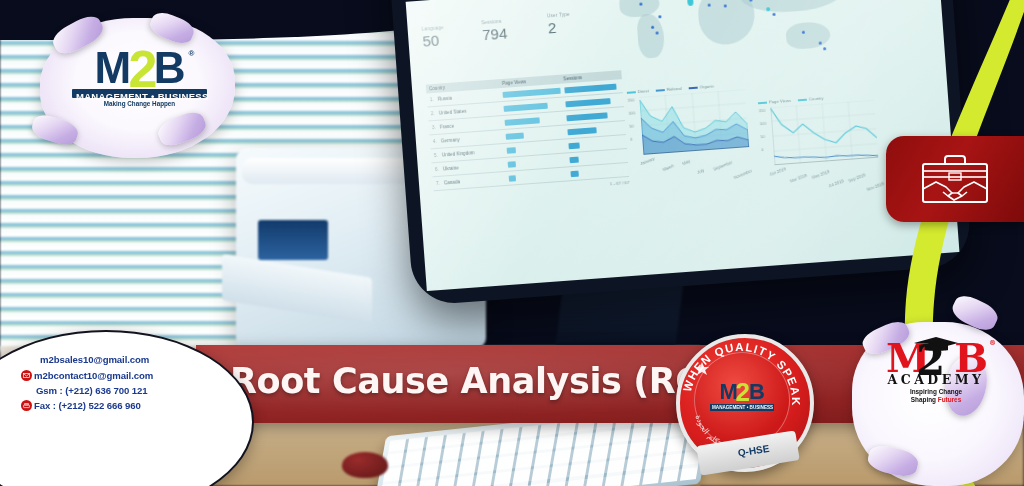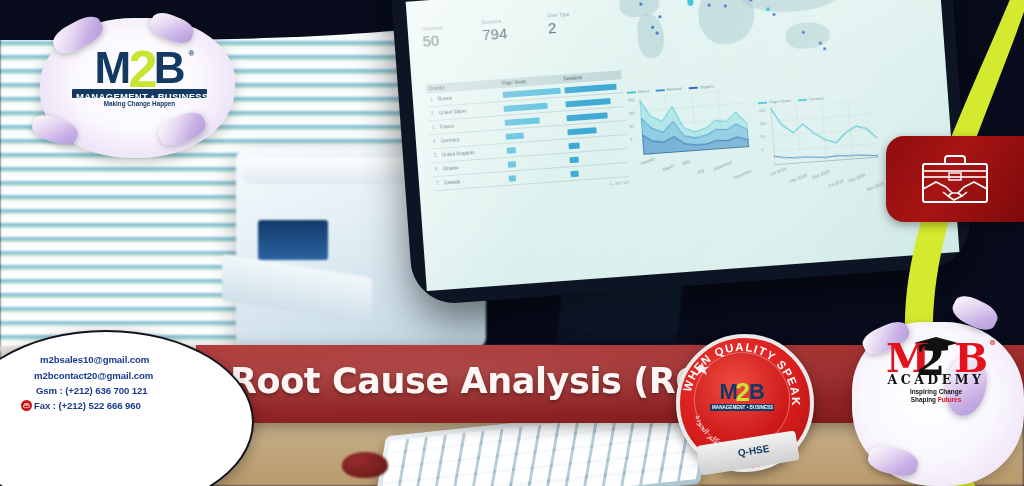--- a/index.html
+++ b/index.html
@@ -514,22 +514,29 @@
   </div>
 
   <div class="contact-oval"></div>
   <div class="contact-list">
 
     <div class="crow">
       <div class="ic"></div>
       <div class="tx pad" style="padding-left:0;margin-left:6px;">m2bsales10@gmail.com</div>
     </div>
     <div class="crow">
-      <div class="ic"></div>
-      <div class="tx">m2bcontact20@gmail.com</div>
+      <div class="ic">
+        <span class="cicon">
+            <svg width="7" height="5" viewBox="0 0 7 5">
+              <rect x=".4" y=".4" width="6.2" height="4.2" fill="none" stroke="#fff" stroke-width=".7"></rect>
+              <path d="M.4,.6 L3.5,3 L6.6,.6" fill="none" stroke="#fff" stroke-width=".7"></path>
+            </svg>
+          </span>
+      </div>
+      <div class="tx">m2bcontact10@gmail.com</div>
     </div>
 
     <div class="crow">
       <div class="ic"></div>
       <div class="tx" style="margin-left:2px;">Gsm : (+212) 636 700 121</div>
     </div>
     <div class="crow">
       <div class="ic">
         <span class="cicon">
             <svg width="7" height="6" viewBox="0 0 7 6">

